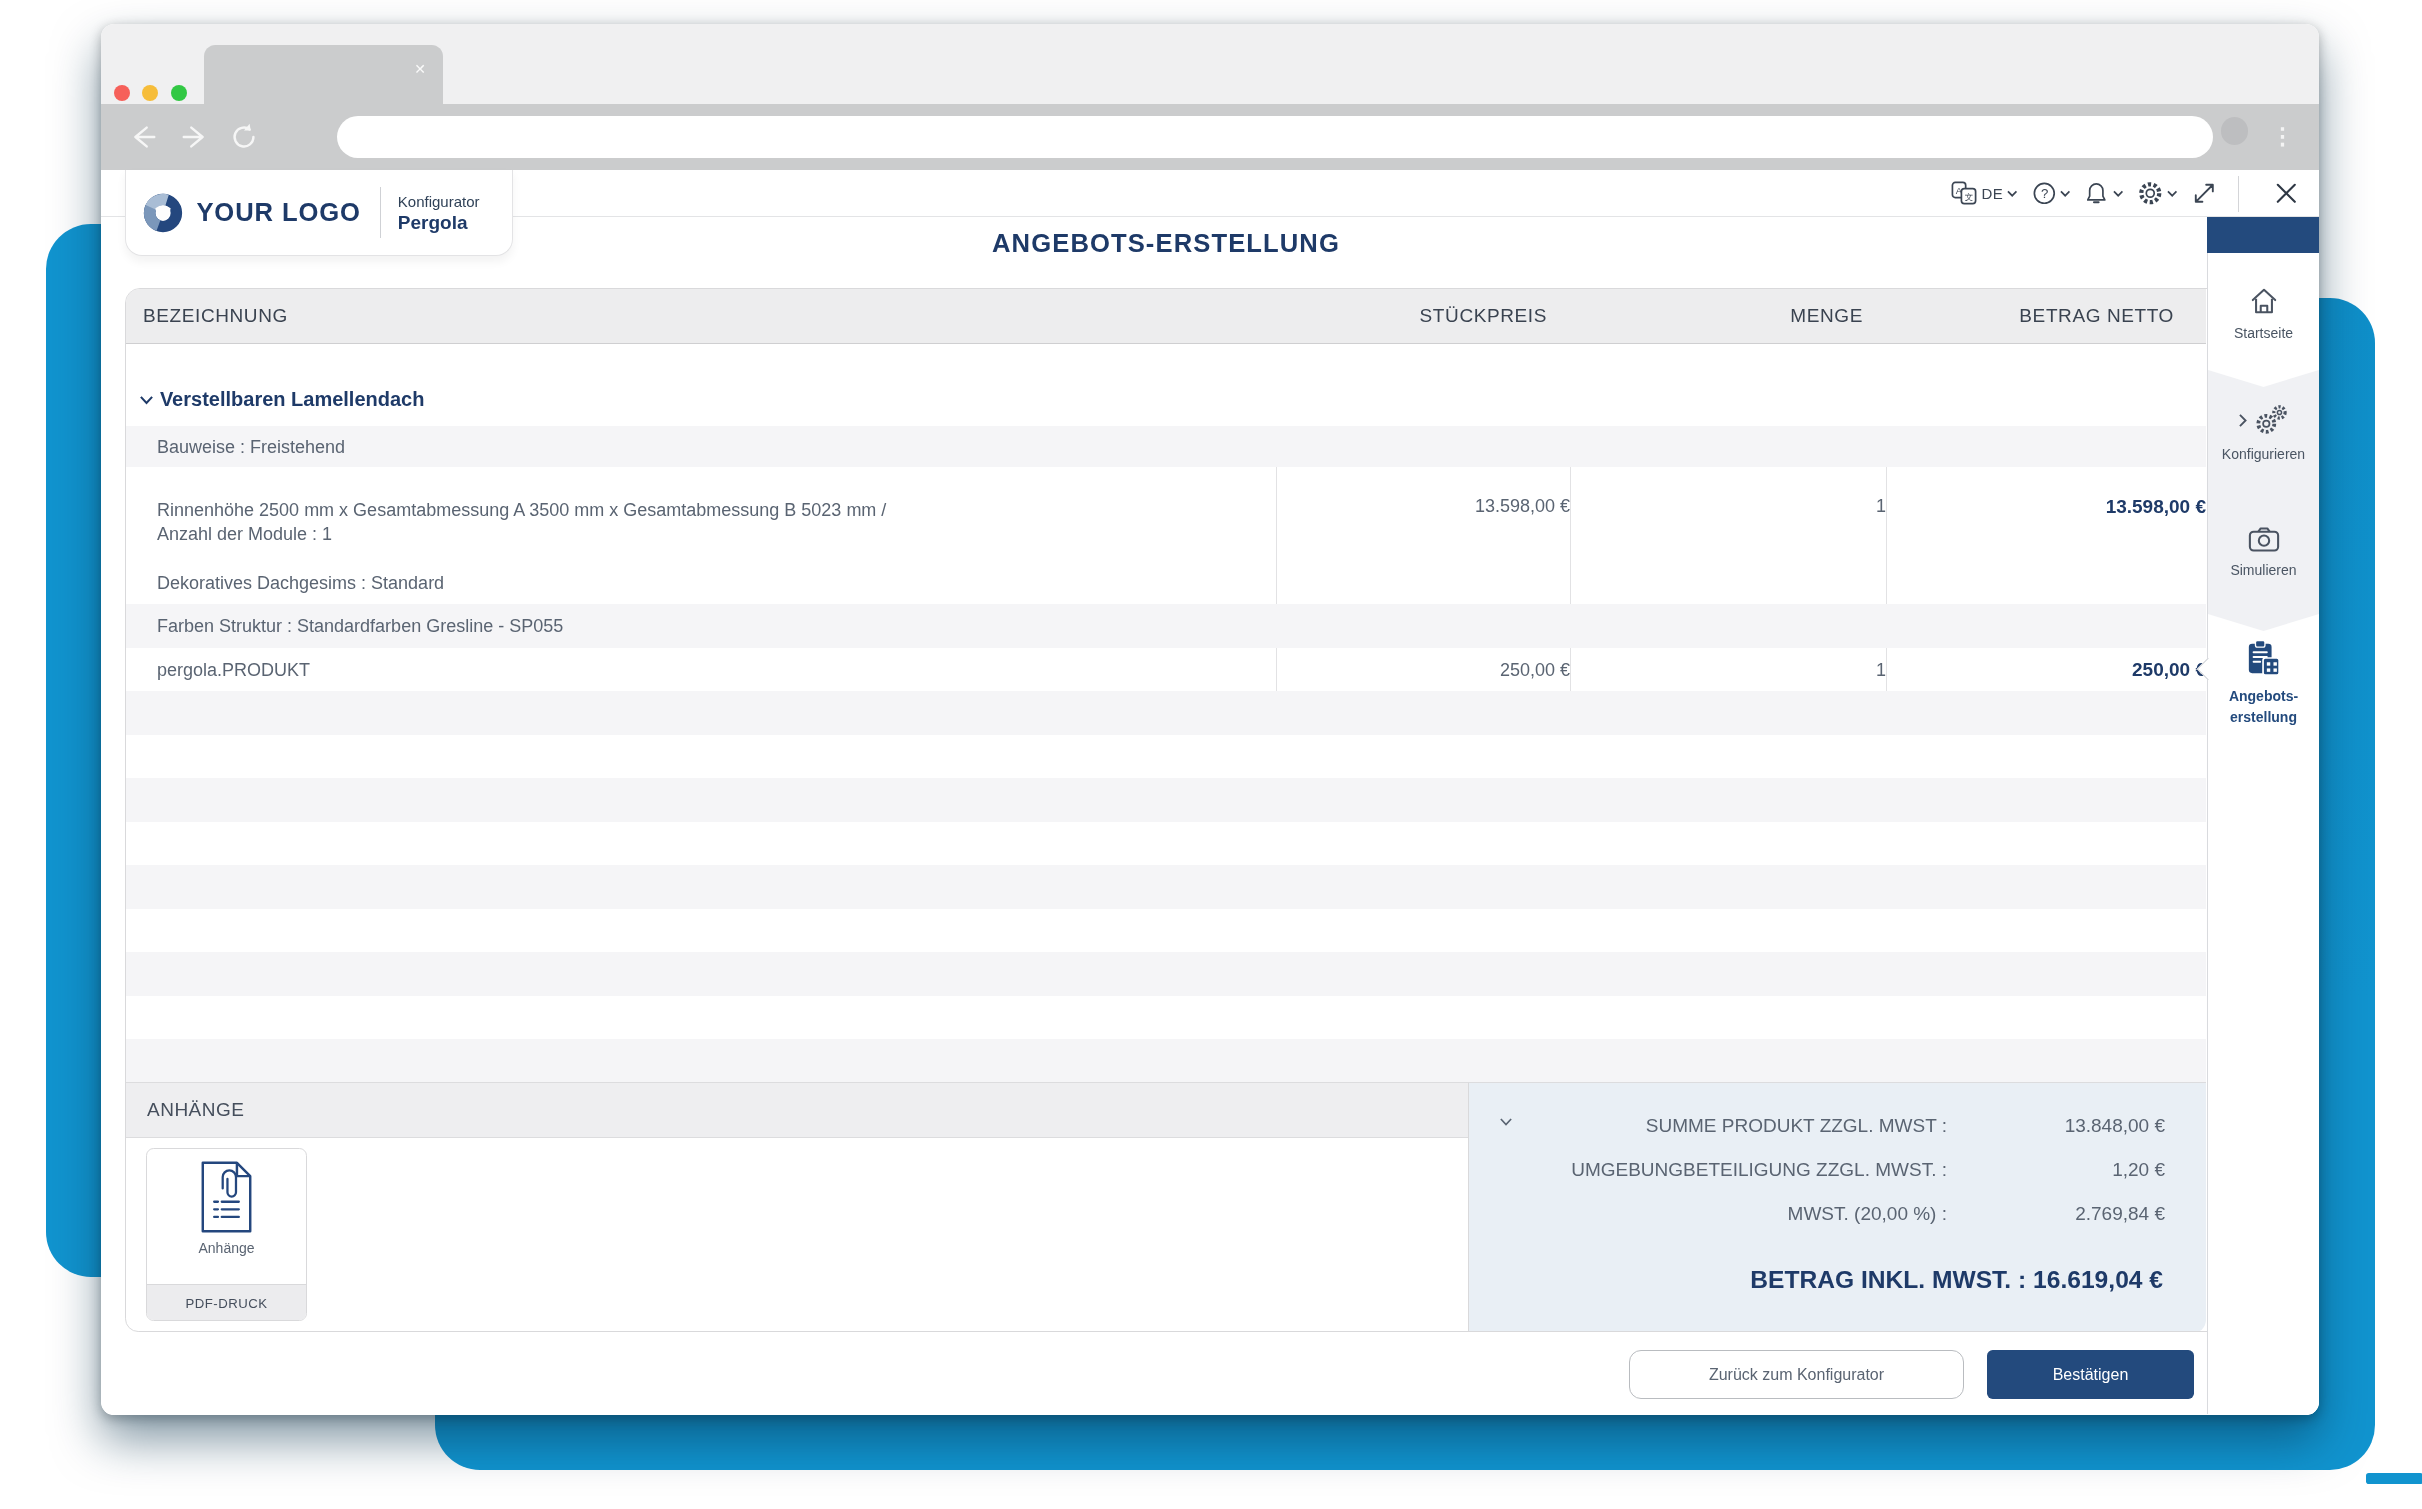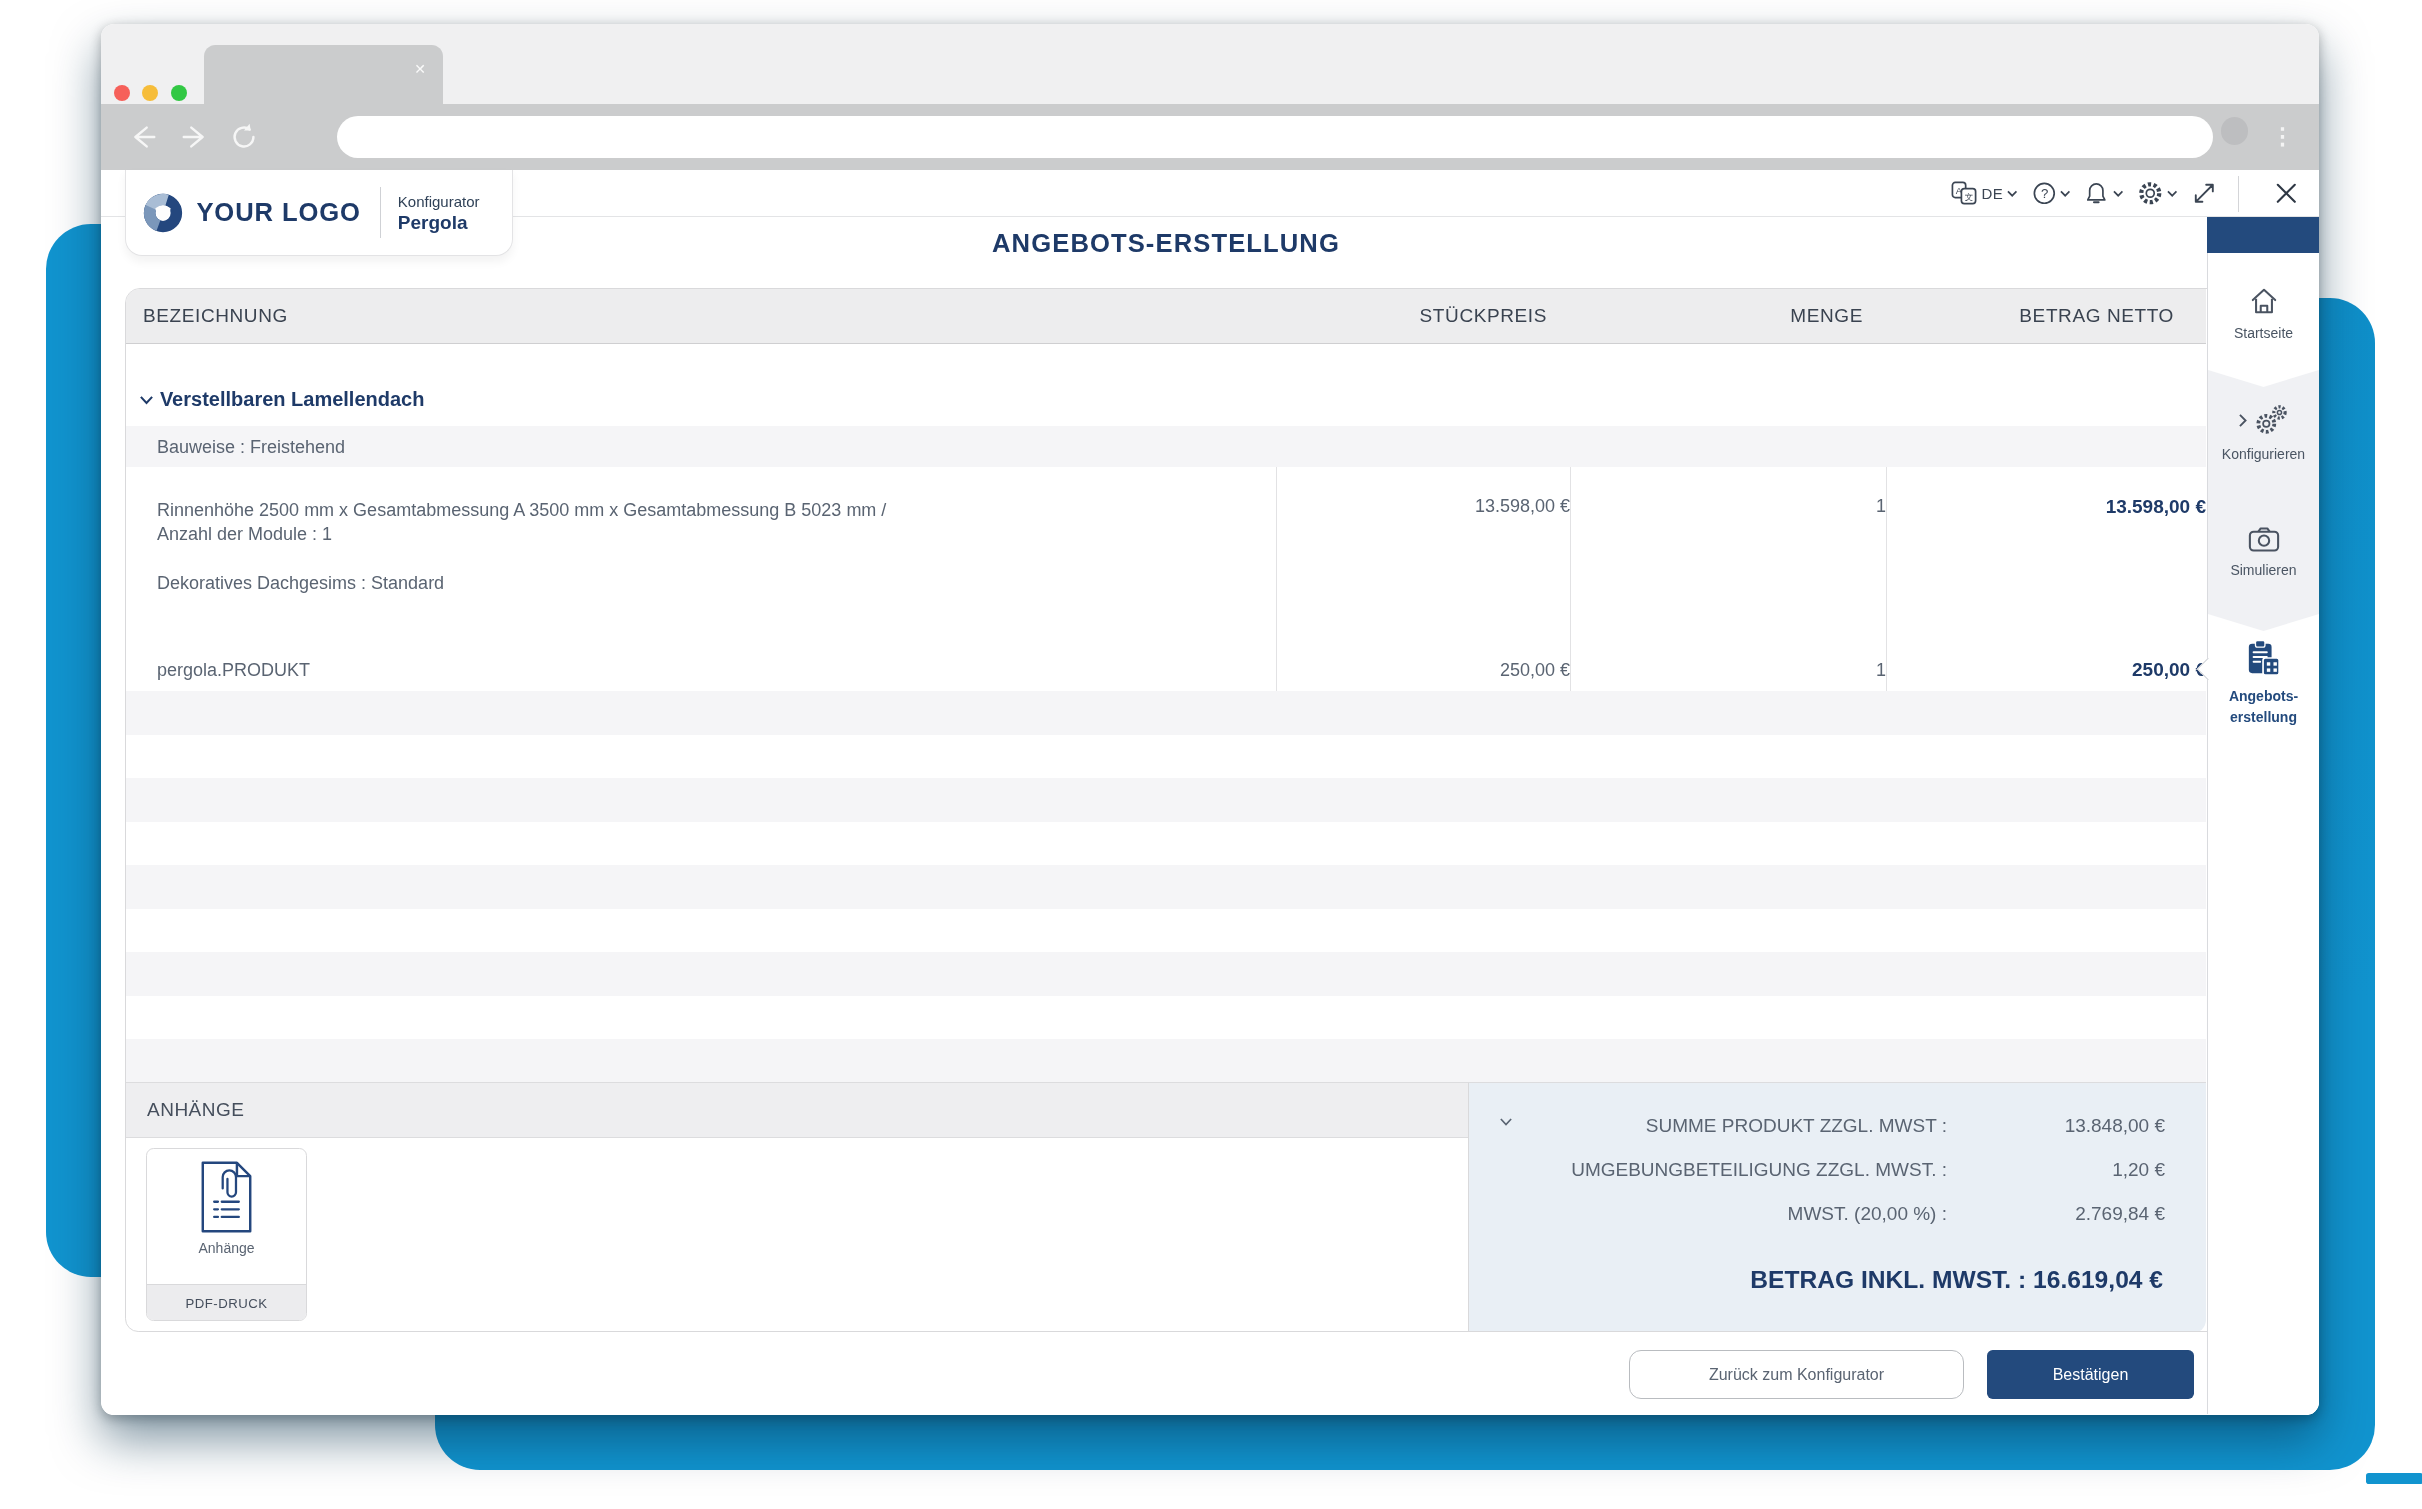--- a/index.html
+++ b/index.html
@@ -285,20 +285,26 @@
           <div class="c2 num">13.598,00 €</div>
           <div class="c3 num">1</div>
           <div class="c4 num net">13.598,00 €</div>
         </div>
         <div class="trow" style="top:272px; height:44px">
           <div class="desc">Dekoratives Dachgesims : Standard</div>
           <div class="c2 num"></div>
           <div class="c3 num"></div>
           <div class="c4 num net"></div>
         </div>
+        <div class="trow rg" style="top:315px; height:44px">
+          <div class="desc">Farben Struktur : Standardfarben Gresline - SP055</div>
+          <div class="c2 num"></div>
+          <div class="c3 num"></div>
+          <div class="c4 num net"></div>
+        </div>
         <div class="trow" style="top:359px; height:44px">
           <div class="desc">pergola.PRODUKT</div>
           <div class="c2 num">250,00 €</div>
           <div class="c3 num">1</div>
           <div class="c4 num net">250,00 €</div>
         </div>
 
         <div class="stripes"></div>
 
         <div class="anh-bar">

